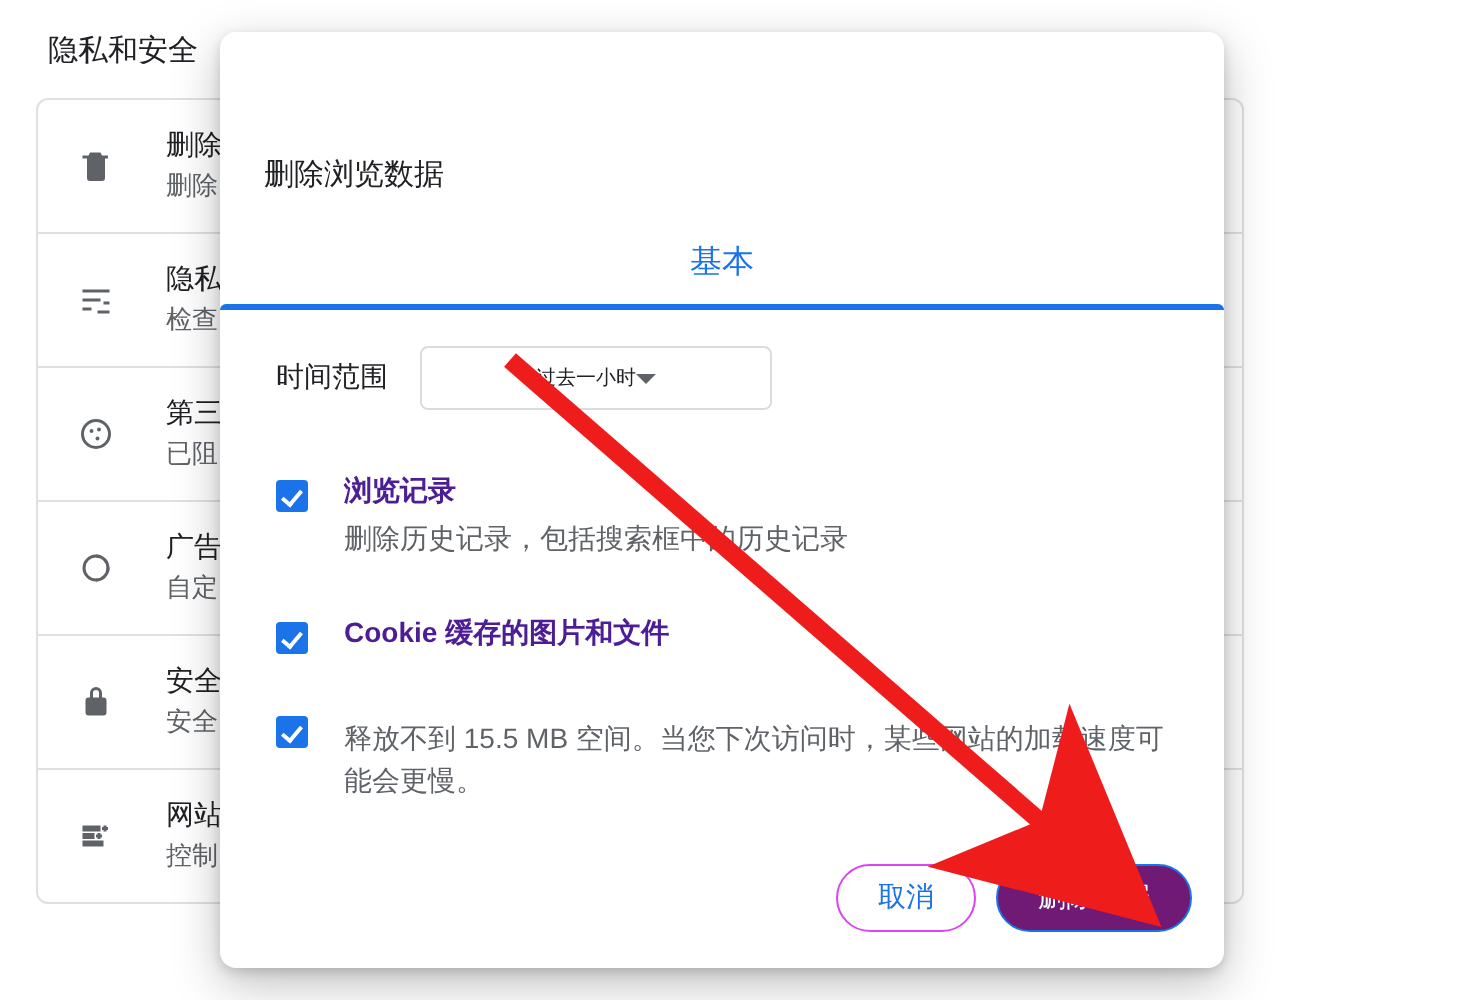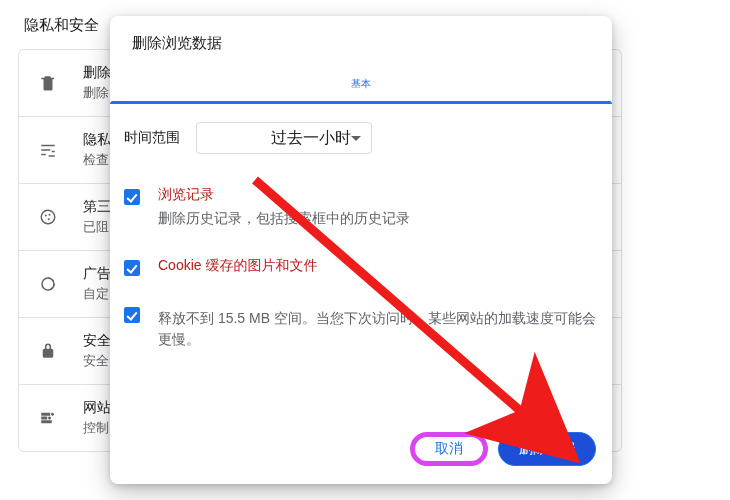--- a/index.html
+++ b/index.html
@@ -9,40 +9,40 @@
   .settings-list { border: 1px solid #e0e0e0; border-radius: 6px; overflow: hidden; }
   .setting-row { display: flex; align-items: center; padding: 14px 18px; border-top: 1px solid #e0e0e0; cursor: pointer; }
   .setting-row:first-child { border-top: none; }
   .row-icon { width: 22px; height: 22px; color: #5f6368; flex-shrink: 0; margin-right: 24px; display:flex;align-items:center;justify-content:center; }
   .row-text { flex: 1; min-width: 0; }
   .row-title { font-size: 14px; color: #202124; }
   .row-sub { font-size: 13px; color: #5f6368; margin-top: 2px; }
   .chev { color: #5f6368; width: 10px; height: 10px; }
   
   .shadow-host { position: absolute; left: 110px; top: 16px; width: 502px; height: 468px; background: #fff; border-radius: 8px; box-shadow: 0 8px 24px rgba(0,0,0,0.25), 0 2px 6px rgba(0,0,0,0.15); display:flex; flex-direction:column; }
-  .dlg-title { font-size: 15px; padding: 18px 22px 14px 22px; color:#202124; }
+  .dlg-title { font-size: 15px; padding: 18px 22px 14px 22px; color:#202124;margin-top:44px; }
   .tabs { display:flex; border-bottom:1px solid #e0e0e0; }
-  .tab { flex:1; text-align:center; padding: 10px 0 12px; font-size:10px; color:#5f6368; cursor:pointer; position:relative; }
+  .tab { flex:1; text-align:center; padding: 10px 0 12px; font-size:16px; color:#5f6368; cursor:pointer; position:relative; }
   .tab.active { color:#1a73e8; }
   .tab.active::after { content:""; position:absolute; left:0; right:0; bottom:-1px; height:3px; background:#1a73e8; border-radius:3px 3px 0 0; }
-  .body { padding: 18px 14px; flex:1; overflow:auto; }
+  .body { padding: 18px 28px; flex:1; overflow:auto; }
   .range-row { display:flex; align-items:center; gap:16px; margin-bottom:22px; }
   .range-label { font-size:14px; color:#202124; }
-  .select { flex: 0 0 176px; height:32px; border:1px solid #dadce0; border-radius:4px; display:flex; align-items:center; justify-content:flex-end; padding:0 10px; font-size:16px; color:#202124; cursor:pointer; }
+  .select { flex: 0 0 176px; height:32px; border:1px solid #dadce0; border-radius:4px; display:flex; align-items:center; justify-content:center; padding:0 10px; font-size:10px; color:#202124; cursor:pointer; }
   .select .caret { border-left:5px solid transparent;border-right:5px solid transparent;border-top:5px solid #5f6368;width:0;height:0; }
   .check-item { display:flex; gap:18px; padding:10px 0 18px 0; }
   .cbox { width:16px; height:16px; background:#1a73e8; border-radius:2px; margin-top:3px; position:relative; flex-shrink:0; cursor:pointer; }
   .cbox::after { content:""; position:absolute; left:3px; top:5px; width:8px; height:4px; border:2px solid #fff; border-top:none; border-right:none; transform:rotate(-50deg); }
   .ci-text { font-size:14px; }
-  .ci-title { color:#b91c1c; }
+  .ci-title { color:#4c1d95;font-weight:bold; }
   .ci-sub { color:#5f6368; margin-top:4px; line-height:1.5; }
   .footer { padding: 12px 16px 18px; display:flex; justify-content:flex-end; gap:10px; }
   .btn { height:34px; border-radius:17px; font-size:14px; padding:0 20px; cursor:pointer; display:flex;align-items:center; }
-  .btn-sec { background:#fff; border:5px solid #d946ef; color:#1a73e8; }
-  .btn-pri { background:#1d4ed8; border:1px solid #1a73e8; color:#fff; }
+  .btn-sec { background:#fff; border:1px solid #d946ef; color:#1a73e8; }
+  .btn-pri { background:#701a75; border:1px solid #1a73e8; color:#fff; }
   
   .arrow-svg { position:absolute; left:0; top:0; width:730px; height:500px; pointer-events:none; }
 </style>
 </head>
 <body>
 
 <div class="page">
   <div class="page-title">隐私和安全</div>
 
   <div class="settings-list">

